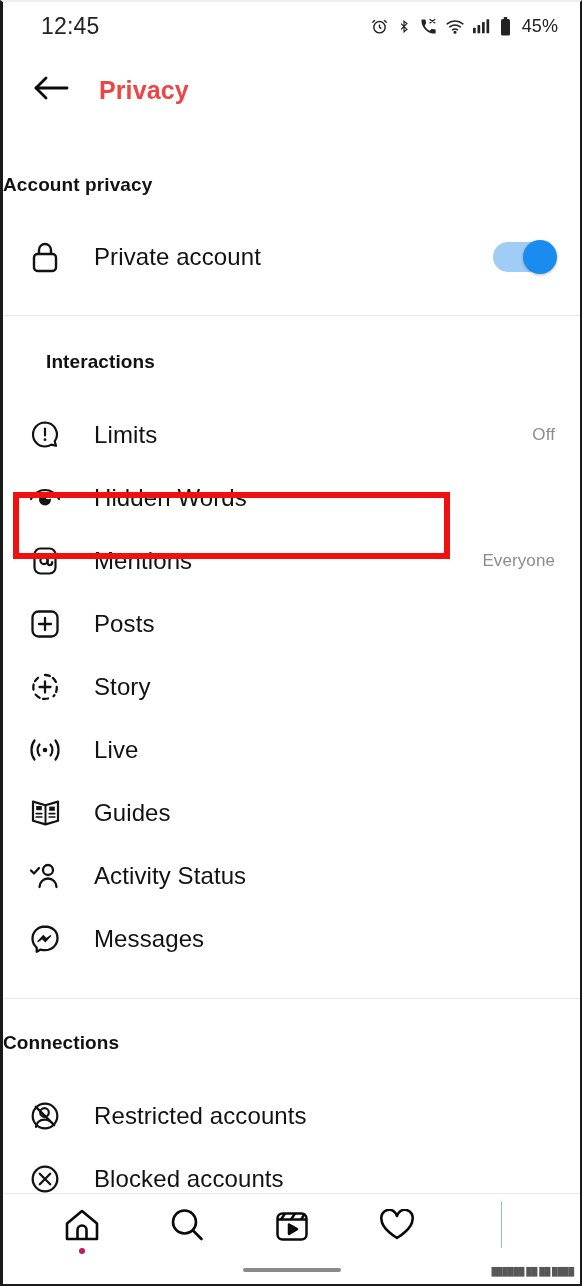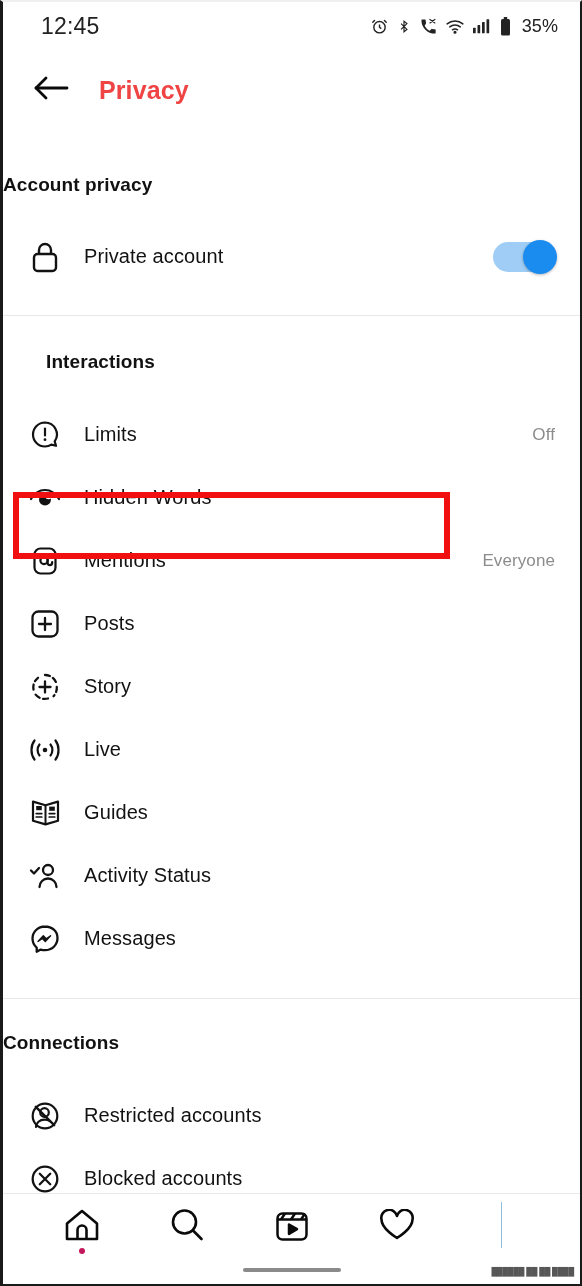--- a/index.html
+++ b/index.html
@@ -107,22 +107,22 @@
   .row-icon {
     width: 34px;
     height: 34px;
     display: flex;
     align-items: center;
     justify-content: center;
     flex: 0 0 34px;
   }
   .row-icon svg { display: block; }
   .row-label {
-    margin-left: 22px;
-    font-size: 20px;
+    margin-left: 32px;
+    font-size: 24px;
     color: #121212;
     letter-spacing: 0.1px;
   }
   .row-value {
     margin-left: auto;
     font-size: 17px;
     color: #8c8c8c;
     letter-spacing: 0.1px;
   }
 
@@ -264,21 +264,21 @@
           <rect x="10" y="3.5" width="3" height="12.5" rx="0.6"></rect>
           <rect x="15" y="0.5" width="3" height="15.5" rx="0.6"></rect>
         </svg>
       </span>
       <span>
         <svg width="11" height="19" viewBox="0 0 12 22" fill="#222">
           <rect x="4" y="0" width="4" height="2.2" rx="0.6"></rect>
           <rect x="0.8" y="2.4" width="10.4" height="19" rx="1.8"></rect>
         </svg>
       </span>
-      <span class="battery-pct">35%</span>
+      <span class="battery-pct">45%</span>
     </div>
   </div>
 
   <div class="header">
     <div class="back-btn">
       <span>
         <svg width="38" height="30" viewBox="0 0 38 30" fill="none" stroke="#0a0a0a" stroke-width="2.8" stroke-linecap="round" stroke-linejoin="round">
           <path d="M35 15H4"></path>
             <path d="M14 5L4 15l10 10"></path>
         </svg>

